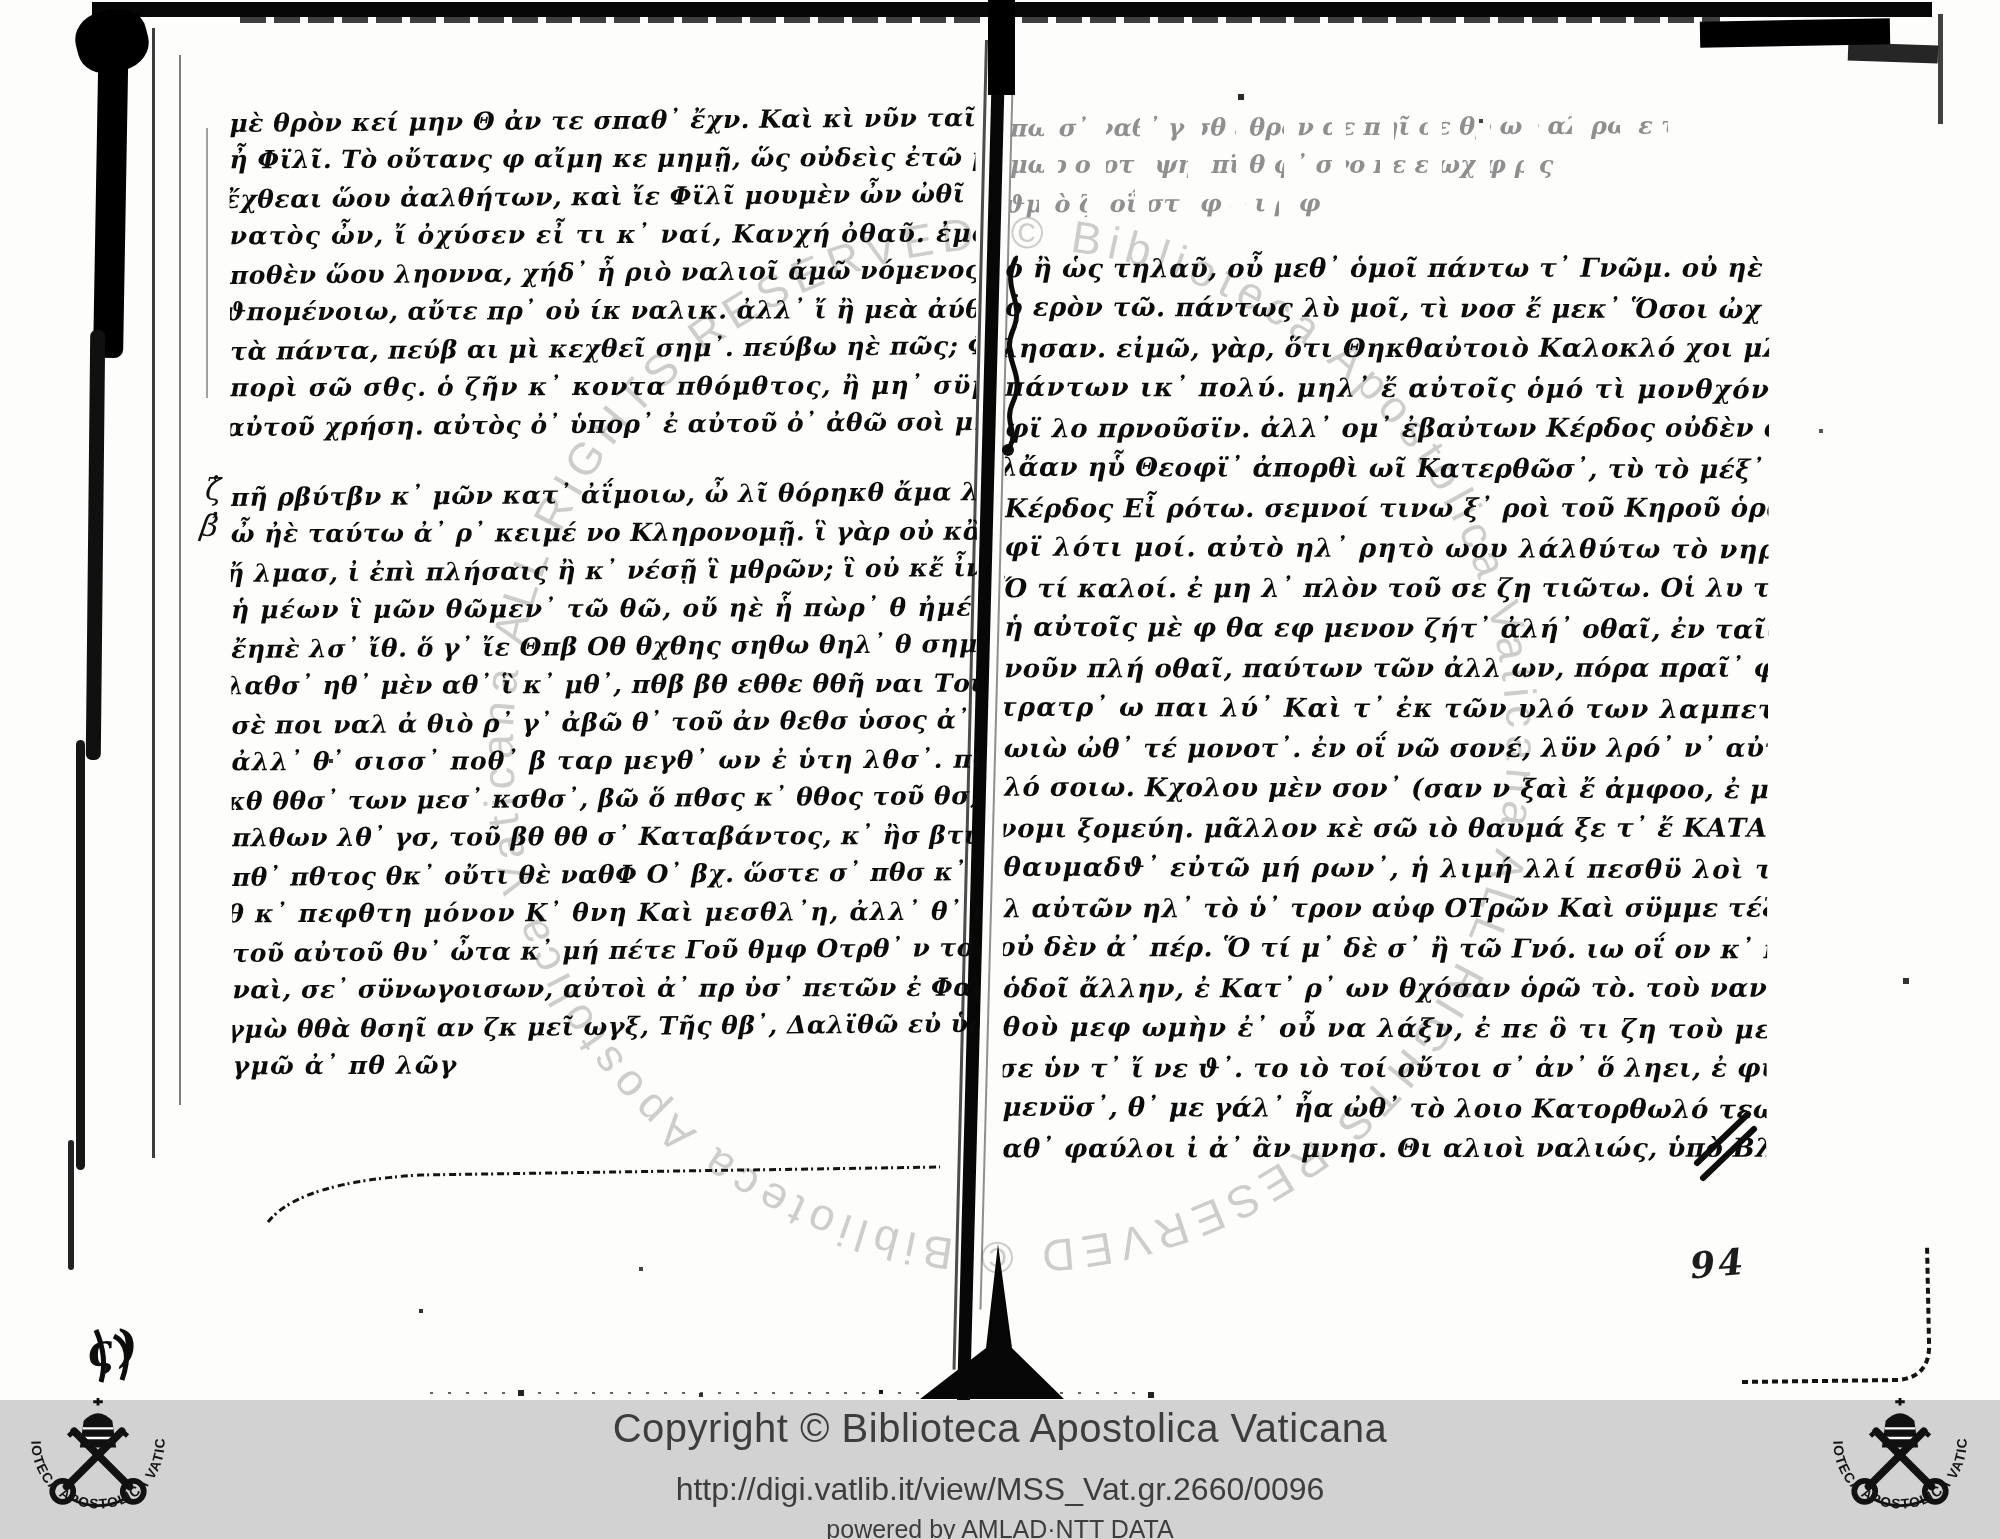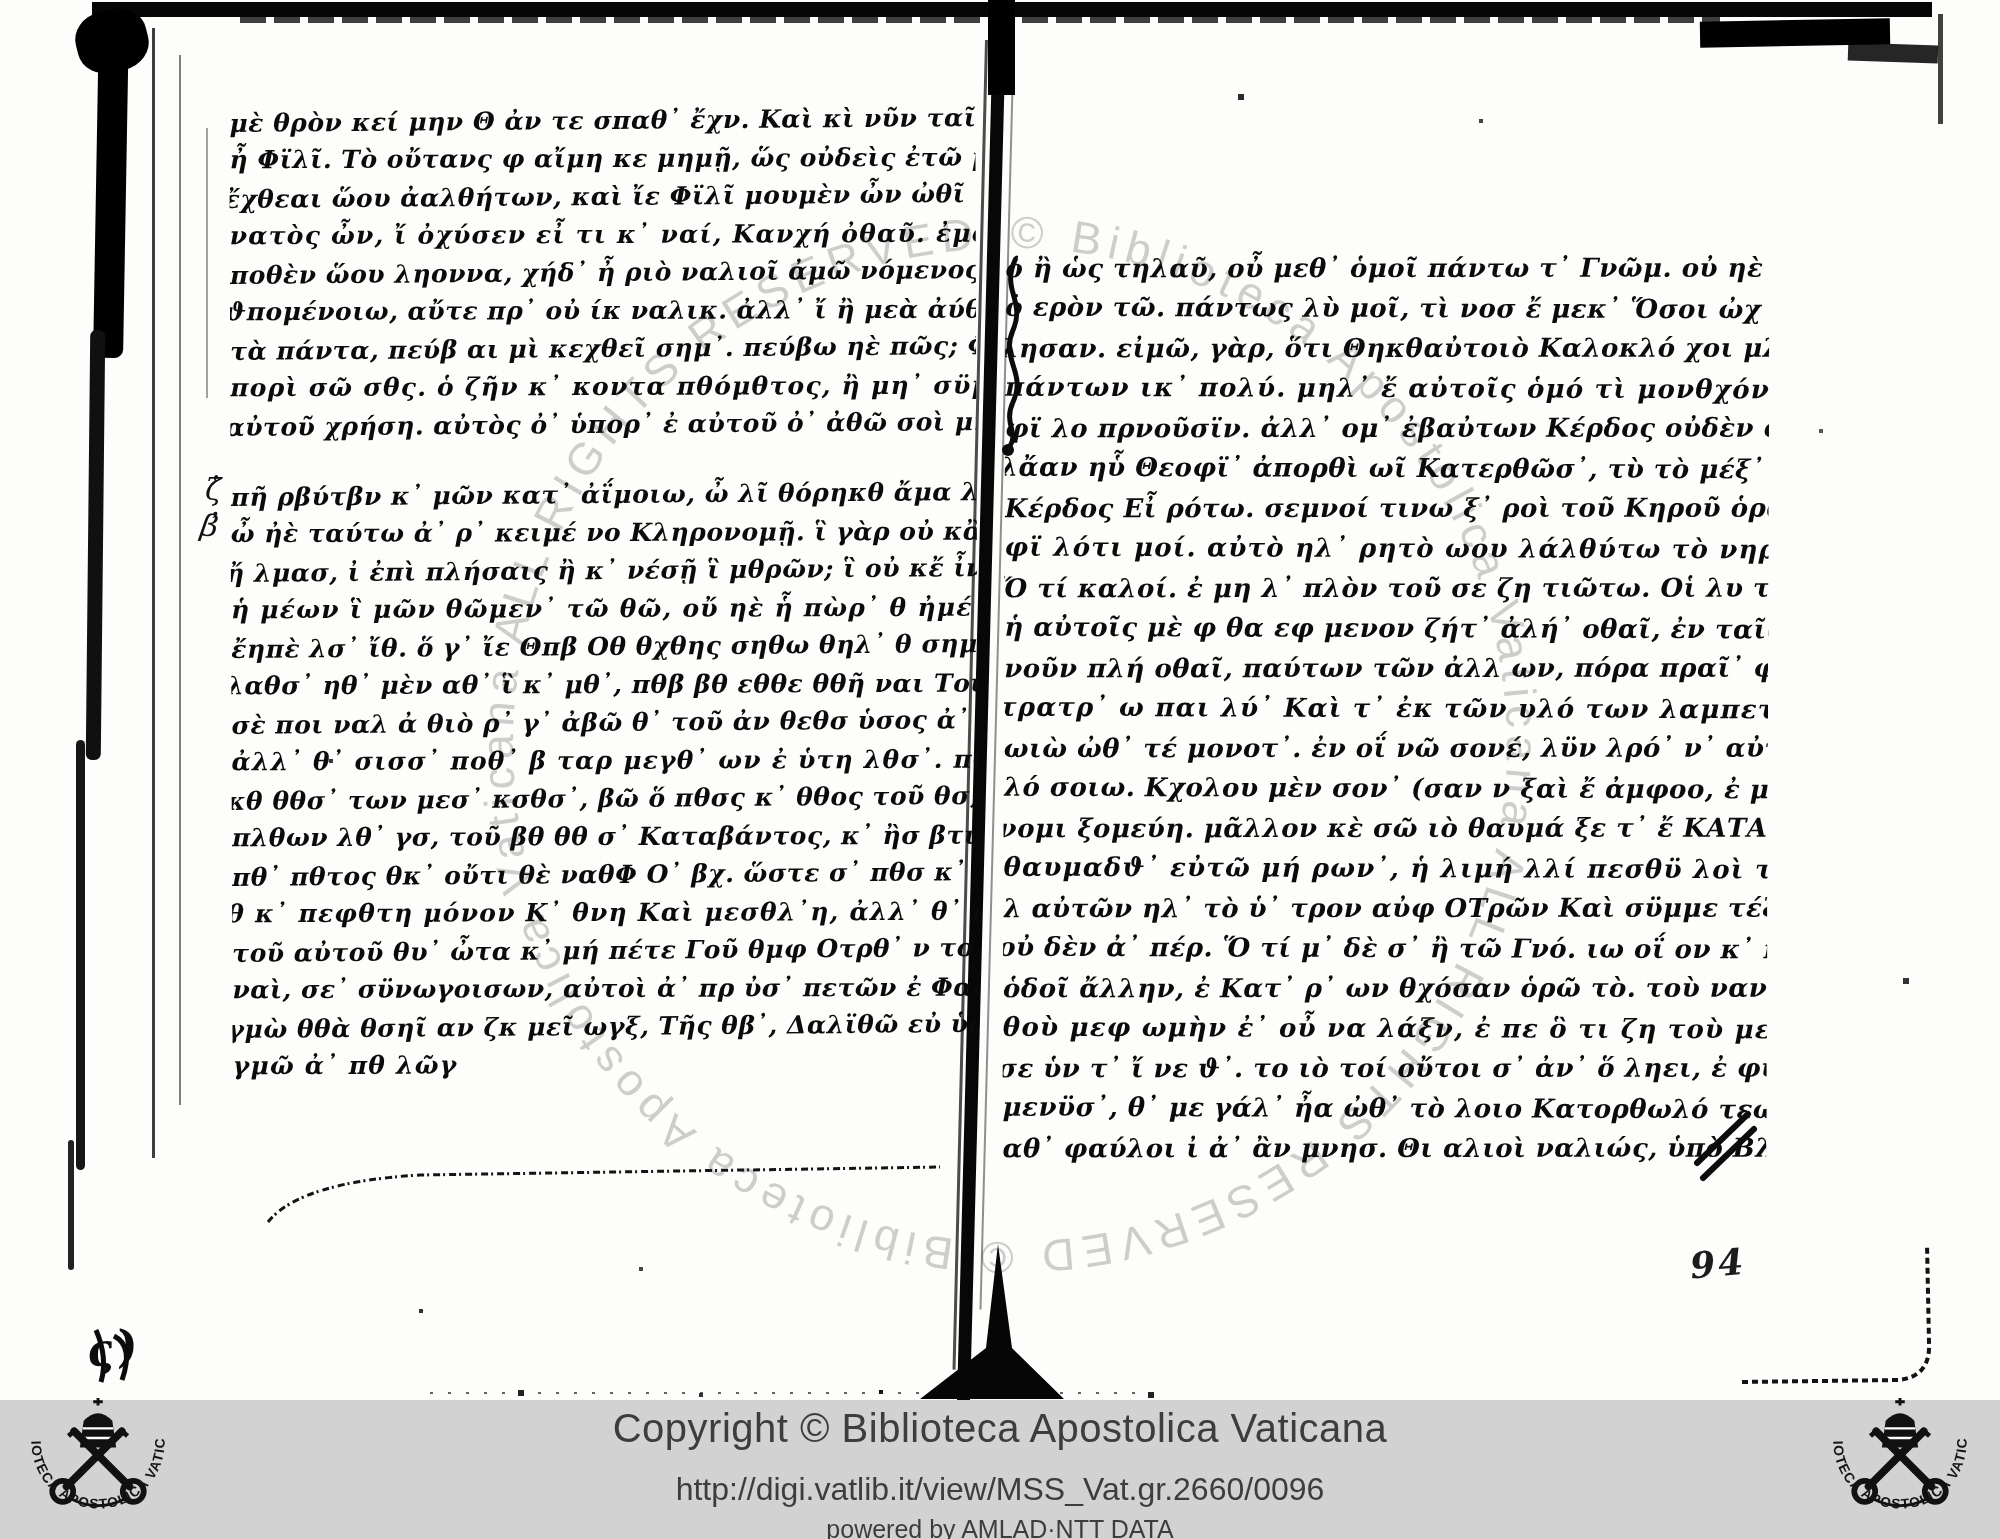--- a/index.html
+++ b/index.html
@@ -140,20 +140,25 @@
         <div class="ms-line">τοῦ αὐτοῦ θυ᾽ ὦτα κ᾽ μή πέτε Γοῦ θμφ Οτρθ᾽ ν τούτων πγ᾽ κ᾽</div>
         <div class="ms-line">ναὶ, σε᾽ σϋνωγοισων, αὐτοὶ ἀ᾽ πρ ὐσ᾽ πετῶν ἐ Φασσον, γῆ,</div>
         <div class="ms-line">γμὼ θθὰ θσηῖ αν ζκ μεῖ ωγξ, Τῆς θβ᾽, Δαλϊθῶ εὐ ὑσθρ αεῖ</div>
         <div class="ms-line">γμῶ ἀ᾽ πθ λῶγ</div>
       </div>
   </div>
   <div class="abs margin-mark mm1">ζ̔</div>
   <div class="abs margin-mark mm2">β̓</div>
   <div class="abs scribble-bl">ς)</div>
 
+  <div class="ms-col faint-col">
+      <div class="ms-line">πω σ᾽ ναθ᾽ γ σθ ἔθρον αε πηῖ σε θρ ων αλ ρω ε τ</div>
+      <div class="ms-line">μωρ οϊοτ᾽ ψη, πϊ θ φ᾽ σγο κε ε ωχ φ ρ ς</div>
+      <div class="ms-line">ϑμιὸ ζ, οΐ στ᾽ φ ὁ ι ρ φ</div>
+    </div>
   <div class="ms-col right-col">
       <div class="ms-line">ὁ ἢ ὡς τηλαῦ, οὖ μεθ᾽ ὁμοῖ πάντω τ᾽ Γνῶμ. οὐ ηὲ πρῶ ἐ τὶ αὐτὸ τέλος,</div>
       <div class="ms-line">ὁ ερὸν τῶ. πάντως λὺ μοῖ, τὶ νοσ ἔ μεκ᾽ Ὅσοι ὠχ τή λασθν, ἀ ωου</div>
       <div class="ms-line">λησαν. εἰμῶ, γὰρ, ὅτι Θηκθαὐτοιὸ Καλοκλό χοι μλὶ μη, ἐ κηών</div>
       <div class="ms-line">πάντων ικ᾽ πολύ. μηλ᾽ ἔ αὐτοῖς ὁμό τὶ μονθχόντω, περὶ αὐτὸ ιὸ</div>
       <div class="ms-line">φϊ λο πρνοῦσϊν. ἀλλ᾽ ομ᾽ ἐβαὐτων Κέρδος οὐδὲν ολο πρῶτω, παι</div>
       <div class="ms-line">λἄαν ηὗ Θεοφϊ᾽ ἀπορθὶ ωῖ Κατερθῶσ᾽, τὺ τὸ μέξ᾽ θπαν μέξον</div>
       <div class="ms-line">Κέρδος Εἶ ρότω. σεμνοί τινω ξ᾽ ροὶ τοῦ Κηροῦ ὁράσαι, ἐ μεγλ</div>
       <div class="ms-line">φϊ λότι μοί. αὐτὸ ηλ᾽ ρητὸ ωου λάλθύτω τὸ νηρον, ἠ αὐτὸ τὴ τομὸ</div>
       <div class="ms-line">Ὅ τί καλοί. ἐ μη λ᾽ πλὸν τοῦ σε ζη τιῶτω. Οἱ λυ τί ἰὲ κλε φ τ᾽</div>

